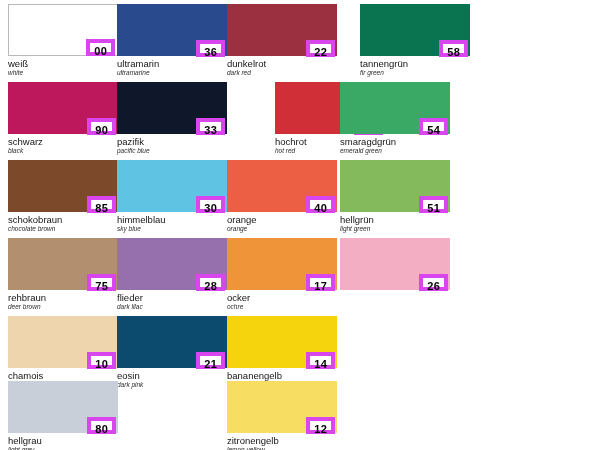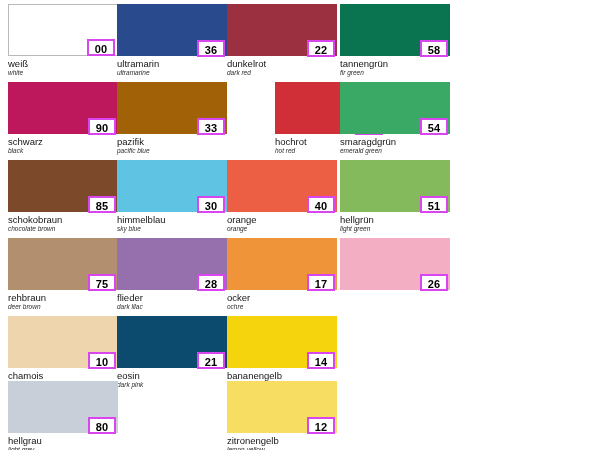--- a/index.html
+++ b/index.html
@@ -33,21 +33,21 @@
     border: 1px solid #b9b9b9;
   }
   .badge {
     position: absolute;
     right: 2px;
     bottom: -1px;
     min-width: 28px;
     height: 17px;
     line-height: 17px;
     background: #ffffff;
-    border: 2px solid #d946ef;
+    border: 4px solid #d946ef;
     box-sizing: border-box;
     text-align: center;
     font-size: 11px;
     font-weight: bold;
     color: #000000;
     letter-spacing: 0.2px;
     padding: 0 4px;
   }
   .labels {
     padding-top: 2px;
@@ -90,40 +90,40 @@
     </div>
     <div class="swatch-cell" style="left: 227px; top: 4px;">
       <div class="swatch" title="dunkelrot" style="background: rgb(155, 48, 64);">
         <div class="badge">22</div>
       </div>
       <div class="labels">
         <div class="name-de">dunkelrot</div>
         <div class="name-en">dark red</div>
       </div>
     </div>
-    <div class="swatch-cell" style="left: 328px; top: 4px; padding-left: 12px;">
+    <div class="swatch-cell" style="left: 348px; top: 4px; padding-left: 12px;">
       <div class="swatch" title="tannengrün" style="background: rgb(10, 115, 80);">
         <div class="badge">58</div>
       </div>
       <div class="labels">
         <div class="name-de">tannengrün</div>
         <div class="name-en">fir green</div>
       </div>
     </div>
     <div class="swatch-cell" style="left: 8px; top: 82px;">
       <div class="swatch" title="schwarz" style="background: #be185d;">
         <div class="badge">90</div>
       </div>
       <div class="labels">
         <div class="name-de">schwarz</div>
         <div class="name-en">black</div>
       </div>
     </div>
     <div class="swatch-cell" style="left: 117px; top: 82px;">
-      <div class="swatch" title="pazifik" style="background: #a16207;">
+      <div class="swatch" title="pazifik" style="background: #0f172a;">
         <div class="badge">33</div>
       </div>
       <div class="labels">
         <div class="name-de">pazifik</div>
         <div class="name-en">pacific blue</div>
       </div>
     </div>
     <div class="swatch-cell" style="left: 227px; top: 82px; margin-left: 48px;">
       <div class="swatch" title="hochrot" style="background: rgb(209, 47, 56);">
         <div class="badge">20</div>

